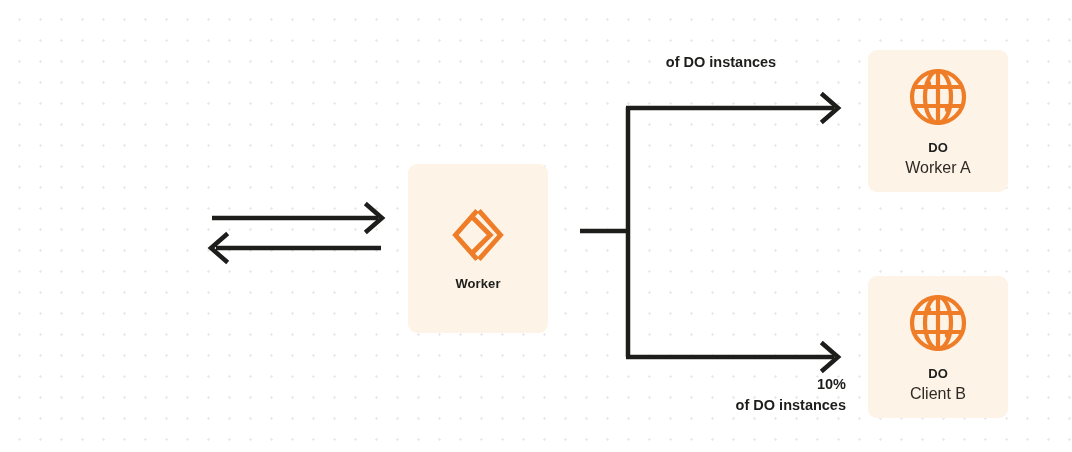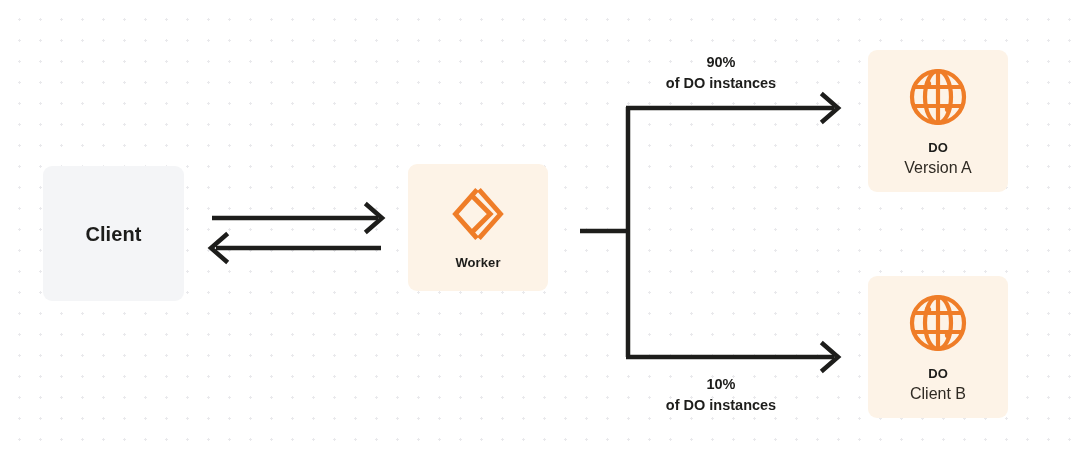--- a/index.html
+++ b/index.html
@@ -33,21 +33,21 @@
     left: 43px;
     top: 166px;
     width: 141px;
     height: 135px;
     background: #f4f5f7;
   }
   .node-worker {
     left: 408px;
     top: 164px;
     width: 140px;
-    height: 127px;
+    height: 169px;
     background: #fdf3e7;
     text-align: center;
   }
   .node-do-a {
     left: 868px;
     top: 50px;
     width: 140px;
     height: 142px;
     background: #fdf3e7;
   }
@@ -111,20 +111,21 @@
   }
   .label-top {
     left: 596px;
     top: 52px;
     width: 250px;
   }
   .label-bottom {
     left: 596px;
     top: 374px;
     width: 250px;
+    text-align: right;
   }
 </style>
 </head>
 <body>
 
 <div id="canvas">
 
   <svg class="conn-svg" viewBox="0 0 1072 452" xmlns="http://www.w3.org/2000/svg">
 
     <g>
@@ -149,32 +150,28 @@
       <polyline points="823,95 838,108 823,121" fill="none" stroke="#1d1d1b" stroke-width="4.5" stroke-linecap="square" stroke-linejoin="miter"></polyline>
     </g>
 
     <g>
       <line x1="626" y1="357" x2="834" y2="357" stroke="#1d1d1b" stroke-width="4.5"></line>
       <polyline points="823,344 838,357 823,370" fill="none" stroke="#1d1d1b" stroke-width="4.5" stroke-linecap="square" stroke-linejoin="miter"></polyline>
     </g>
   </svg>
 
   <div class="edge-label label-top">
-    <div>90%</div>
     <div>of DO instances</div>
   </div>
 
   <div class="edge-label label-bottom">
     <div>10%</div>
     <div>of DO instances</div>
   </div>
 
-  <div class="node node-client">
-    <div class="node-title node-title-client">Client</div>
-  </div>
 
   <div class="node node-worker">
     <span class="icon-worker">
       <svg viewBox="0 0 64 64" width="60" height="60" xmlns="http://www.w3.org/2000/svg">
 
         <polyline points="31,6 8,32 31,58" fill="none" stroke="#ef7d28" stroke-width="5.2" stroke-linecap="butt" stroke-linejoin="miter"></polyline>
 
         <polyline points="33,6 56,32 33,58" fill="none" stroke="#ef7d28" stroke-width="5.2" stroke-linecap="butt" stroke-linejoin="miter"></polyline>
 
         <polyline points="24,11 45,32 24,53" fill="none" stroke="#ef7d28" stroke-width="5.2" stroke-linecap="butt" stroke-linejoin="miter"></polyline>
@@ -191,21 +188,21 @@
           <line x1="32" y1="6" x2="32" y2="58"></line>
           <ellipse cx="32" cy="32" rx="13" ry="26"></ellipse>
           <line x1="7" y1="22" x2="57" y2="22"></line>
           <line x1="6" y1="41" x2="58" y2="41"></line>
         </g>
         <circle cx="22" cy="19" r="3.2" fill="#ef7d28"></circle>
         <circle cx="42" cy="44" r="3.2" fill="#ef7d28"></circle>
       </svg>
     </span>
     <div class="node-title">DO</div>
-    <div class="node-sub">Version A</div>
+    <div class="node-sub">Worker A</div>
   </div>
 
   <div class="node node-do-b">
     <span class="icon-globe">
       <svg viewBox="0 0 64 64" width="64" height="64" xmlns="http://www.w3.org/2000/svg">
         <g fill="none" stroke="#ef7d28" stroke-width="4.2">
           <circle cx="32" cy="32" r="26"></circle>
           <line x1="32" y1="6" x2="32" y2="58"></line>
           <ellipse cx="32" cy="32" rx="13" ry="26"></ellipse>
           <line x1="7" y1="22" x2="57" y2="22"></line>

